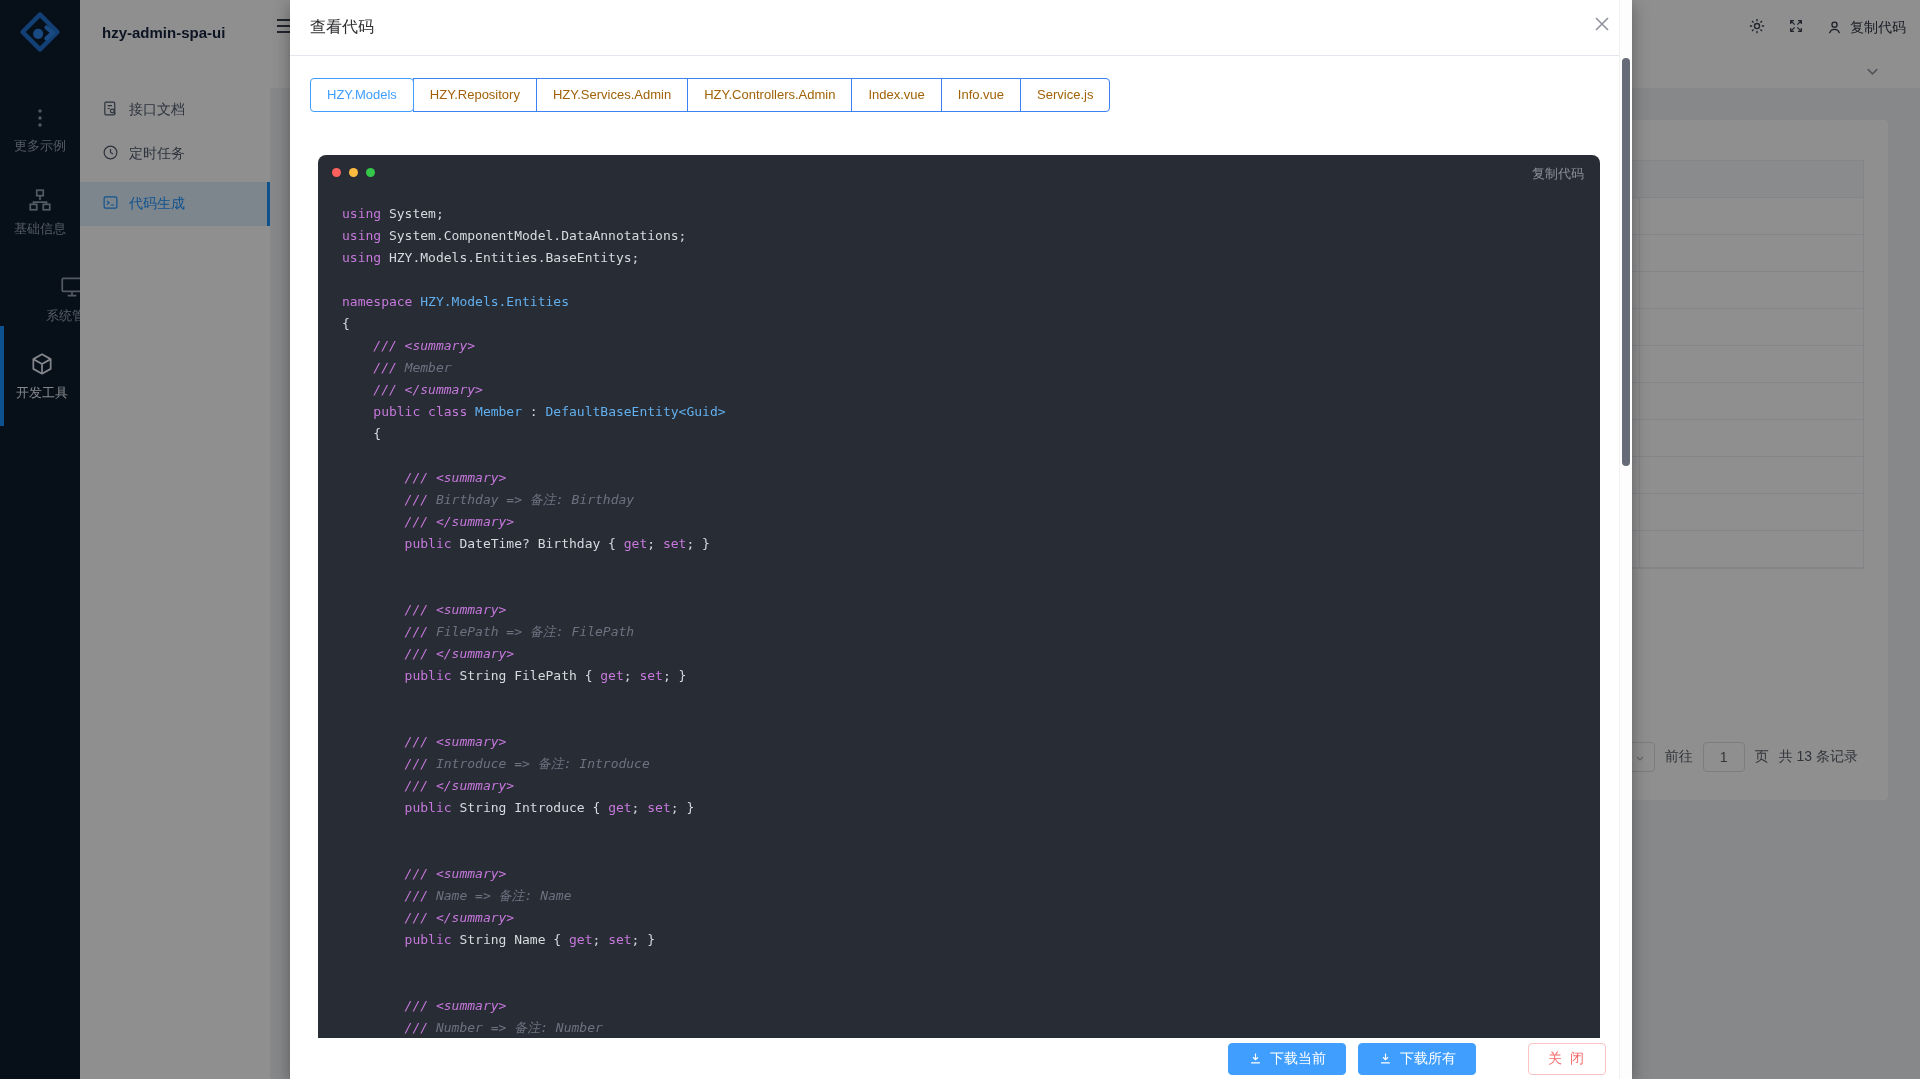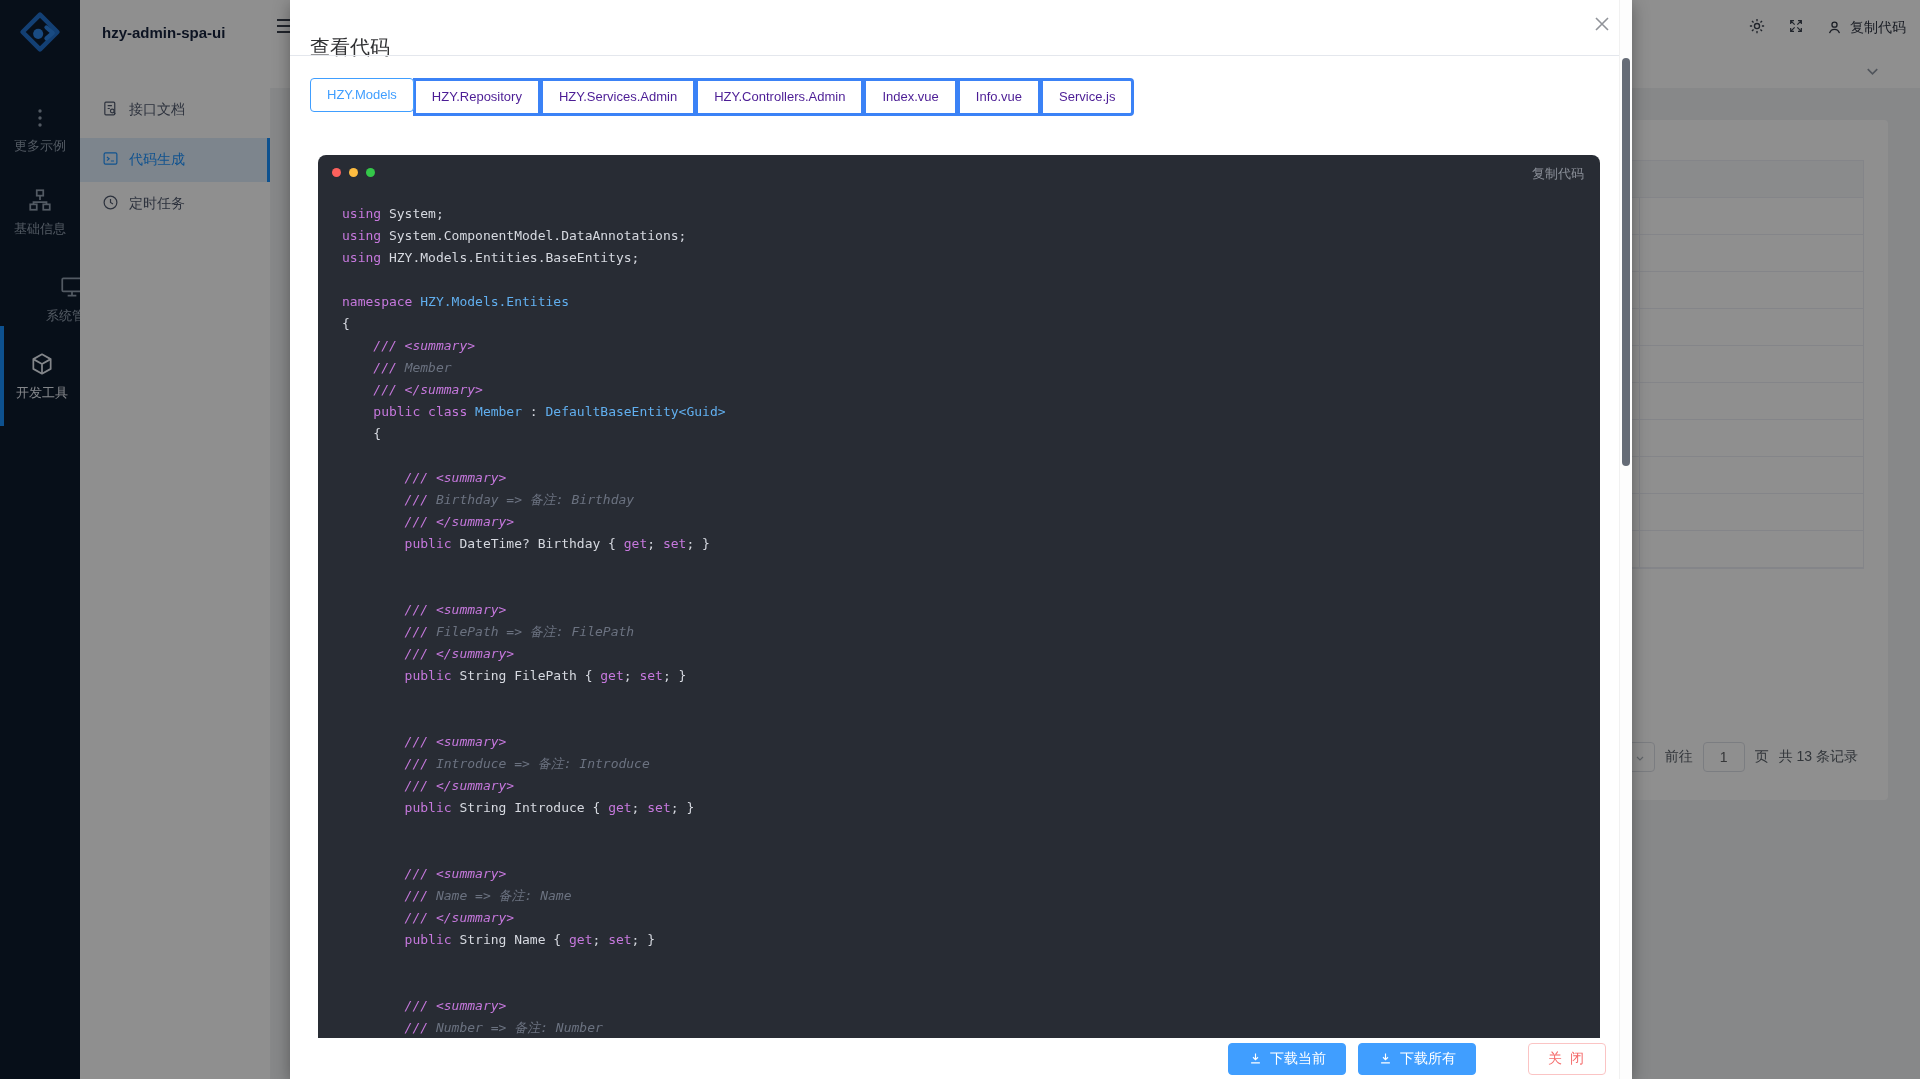--- a/index.html
+++ b/index.html
@@ -39,26 +39,26 @@
   .pager{position:absolute;right:30px;top:622px;display:flex;align-items:center;gap:10px;
          color:#5a6169;font-size:14px;}
   .pg-select{width:118px;height:28px;border:1px solid #dcdfe6;border-radius:4px;position:relative;background:#fff;}
   .pg-select .caret{position:absolute;right:8px;top:8px;color:#aeb4bc;}
   .pg-input{width:36px;height:26px;border:1px solid #dcdfe6;border-radius:4px;text-align:center;
             font-size:14px;color:#606266;font-family:"Liberation Sans",sans-serif;}
   
   .overlay{position:absolute;inset:0;background:rgba(0,0,0,0.44);z-index:10;}
   .modal{position:absolute;left:290px;top:0;width:1342px;height:1079px;background:#fff;z-index:20;
          box-shadow:0 4px 16px rgba(0,0,0,.35);}
-  .modal-title{position:absolute;left:20px;top:34px;font-size:20px;color:#303133;}
+  .modal-title{position:absolute;left:20px;top:17px;font-size:16px;color:#303133;}
   .modal-close{position:absolute;right:22px;top:16px;color:#909399;cursor:pointer;}
   .modal-hdiv{position:absolute;left:0;right:0;top:55px;height:1px;background:#e4e7ed;}
   .tabs{position:absolute;left:20px;top:78px;display:flex;}
-  .tab{height:32px;line-height:32px;padding:0 16px;font-size:13px;color:#4c1d95;background:#fff;
-       border:3px solid #3b82f6;margin-left:-1px;cursor:pointer;position:relative;}
+  .tab{height:32px;line-height:32px;padding:0 16px;font-size:13px;color:#a16207;background:#fff;
+       border:1px solid #3b82f6;margin-left:-1px;cursor:pointer;position:relative;}
   .tab:first-child{margin-left:0;border-radius:4px 0 0 4px;}
   .tab:last-child{border-radius:0 4px 4px 0;}
   .tab.active{color:#409eff;border:1px solid #409eff;border-radius:4px;z-index:2;}
   
   .codeblock{position:absolute;left:28px;top:155px;width:1282px;bottom:0;background:#282c34;
              border-radius:8px 8px 0 0;}
   .traffic{position:absolute;left:14px;top:13px;display:flex;gap:8px;}
   .dot{width:9px;height:9px;border-radius:50%;display:inline-block;}
   .dot.r{background:#fc615d}.dot.y{background:#fdbc40}.dot.g{background:#34c749}
   .copycode{position:absolute;right:16px;top:10px;font-size:13px;color:#8b9099;cursor:pointer;}
@@ -142,33 +142,33 @@
     <div class="submenu">
         <div class="menu-item">
           <span><svg width="17" height="17" viewBox="0 0 24 24" fill="none" stroke="currentColor" stroke-width="1.7">
               <rect x="4" y="3" width="14" height="18" rx="1.5"></rect>
               <path d="M8 8h6M8 12h3"></path>
               <circle cx="14.5" cy="15.5" r="2.6"></circle>
               <path d="M16.5 17.5l2.3 2.3"></path>
             </svg></span>
           <span>接口文档</span>
         </div>
+        <div class="menu-item">
+          <span><svg width="17" height="17" viewBox="0 0 24 24" fill="none" stroke="currentColor" stroke-width="1.7">
+              <circle cx="12" cy="12" r="9"></circle>
+              <path d="M12 7v5l3.5 2"></path>
+            </svg></span>
+          <span>定时任务</span>
+        </div>
         <div class="menu-item active">
           <span><svg width="17" height="17" viewBox="0 0 24 24" fill="none" stroke="currentColor" stroke-width="1.7">
               <rect x="3" y="4" width="18" height="16" rx="2"></rect>
               <path d="M7 10l3 2.5L7 15M12.5 15.5H17"></path>
             </svg></span>
           <span>代码生成</span>
-        </div>
-        <div class="menu-item">
-          <span><svg width="17" height="17" viewBox="0 0 24 24" fill="none" stroke="currentColor" stroke-width="1.7">
-              <circle cx="12" cy="12" r="9"></circle>
-              <path d="M12 7v5l3.5 2"></path>
-            </svg></span>
-          <span>定时任务</span>
         </div>
       </div>
   </div>
 
   <div class="topbar">
     <span class="fold">
       <svg width="18" height="16" viewBox="0 0 18 16">
           <path d="M1 2h16M1 8h16M1 14h16" stroke="currentColor" stroke-width="1.8"></path>
         </svg>
     </span>

